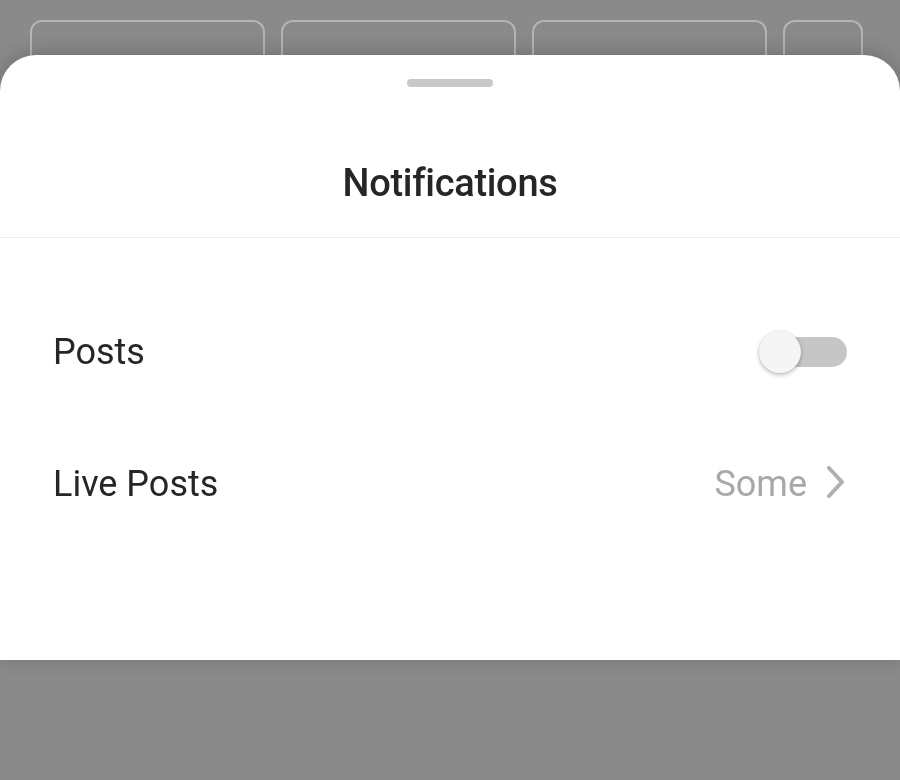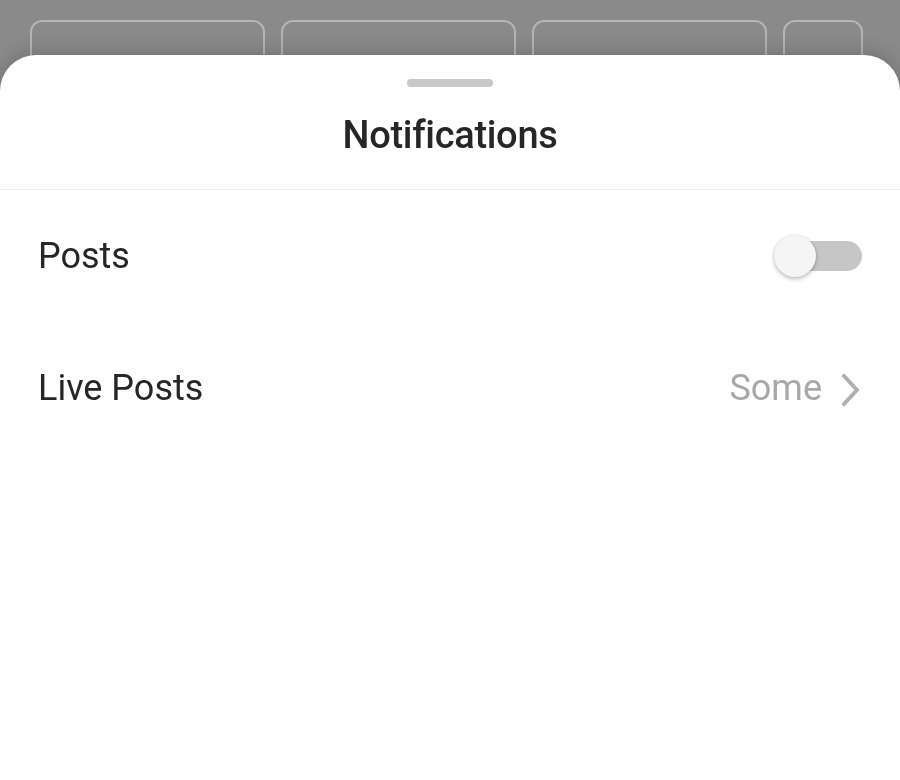--- a/index.html
+++ b/index.html
@@ -33,48 +33,49 @@
     }
     .bg-tab:nth-child(1) { width: 235px; }
     .bg-tab:nth-child(2) { width: 235px; }
     .bg-tab:nth-child(3) { width: 235px; }
     .bg-tab:nth-child(4) { width: 80px; }
     .sheet {
       position: absolute;
       top: 55px;
       left: 0;
       width: 900px;
-      height: 725px;
+      height: 605px;
       background: #fff;
       border-top-left-radius: 36px;
       border-top-right-radius: 36px;
       box-shadow: 0 -2px 20px rgba(0,0,0,0.2);
       display: flex;
       flex-direction: column;
+      gap: 48px;
     }
     .grabber {
       width: 86px;
       height: 8px;
       background: #c8c8c8;
       border-radius: 4px;
       margin: 24px auto 0 auto;
     }
     .sheet-header {
       text-align: center;
       padding: 26px 0 32px 0;
       border-bottom: 1px solid #ededed;
     }
     .sheet-title {
       font-size: 38px;
       font-weight: 500;
       color: #262626;
       letter-spacing: -0.3px;
     }
     .sheet-body {
-      padding: 0 38px;
+      padding: 0 53px;
     }
     .row {
       display: flex;
       align-items: center;
       justify-content: space-between;
       height: 132px;
     }
     .row-label {
       font-size: 36px;
       font-weight: 400;
@@ -102,21 +103,21 @@
       left: -2px;
       transform: translateY(-50%);
       width: 42px;
       height: 42px;
       background: #f5f5f5;
       border-radius: 50%;
       box-shadow: 0 2px 4px rgba(0,0,0,0.25), 0 0 0 1px rgba(0,0,0,0.04);
     }
     .row-trailing {
       display: flex;
-      align-items: flex-end;
+      align-items: flex-start;
       gap: 18px;
     }
     .trailing-value {
       font-size: 36px;
       font-weight: 400;
       color: #a8a8a8;
     }
     .chevron {
       width: 22px;
       height: 38px;

